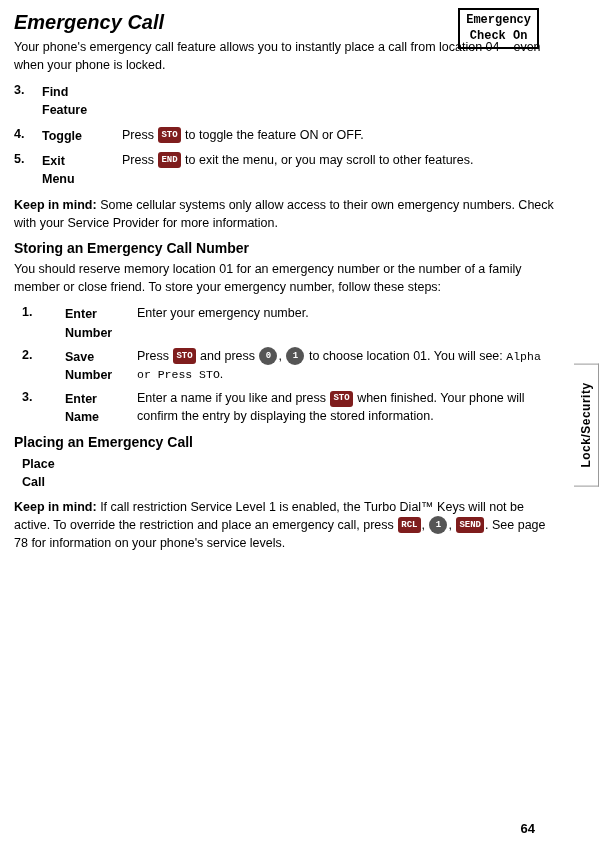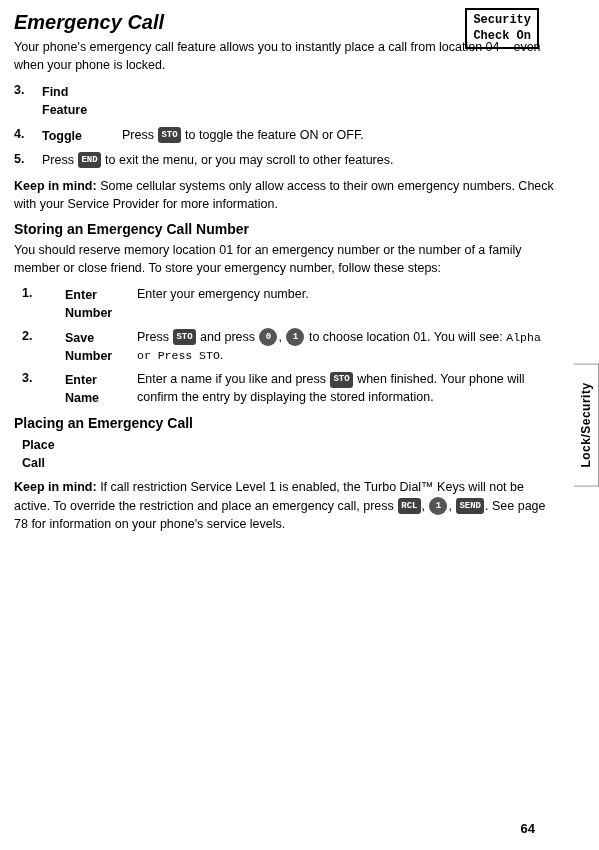--- a/index.html
+++ b/index.html
@@ -160,21 +160,21 @@
       line-height: 1;
     }
 
     .btn-icon-rect {
       display: inline-flex;
       align-items: center;
       justify-content: center;
       min-width: 22px;
       height: 16px;
       border-radius: 3px;
-      background: #404040;
+      background: #7f1d1d;
       color: #fff;
       font-size: 9px;
       font-weight: bold;
       font-family: 'Courier New', monospace;
       vertical-align: middle;
       margin: 0 1px;
       padding: 0 3px;
       line-height: 1;
     }
 
@@ -244,21 +244,21 @@
     }
 
   </style>
 </head>
 <body>
 
 <div class="page-container">
   <div class="main-content">
 
     <div class="top-right-box">
-      <span>Security</span><br>
+      <span>Emergency</span><br>
       <span>Check On</span>
     </div>
 
     <div class="page-title">Emergency Call</div>
 
     <div class="body-text">Your phone's emergency call feature allows you to instantly place a call from location 04 – even when your phone is locked.</div>
 
     <div class="numbered-list">
 
       <div class="list-item">
@@ -269,20 +269,21 @@
       <div class="list-item">
         <span class="list-number">4.</span>
         <span class="list-term">Toggle</span>
         <span class="list-desc">
           Press <span class="btn-icon-rect">STO</span> to toggle the feature ON or OFF.
         </span>
       </div>
 
       <div class="list-item">
         <span class="list-number">5.</span>
+        <span class="list-term">Exit<br>Menu</span>
         <span class="list-desc">
           Press <span class="btn-icon-rect">END</span> to exit the menu, or you may scroll to other features.
         </span>
       </div>
 
     </div>
 
     <div class="keep-in-mind">
       <strong>Keep in mind:</strong> Some cellular systems only allow access to their own emergency numbers. Check with your Service Provider for more information.
     </div>

